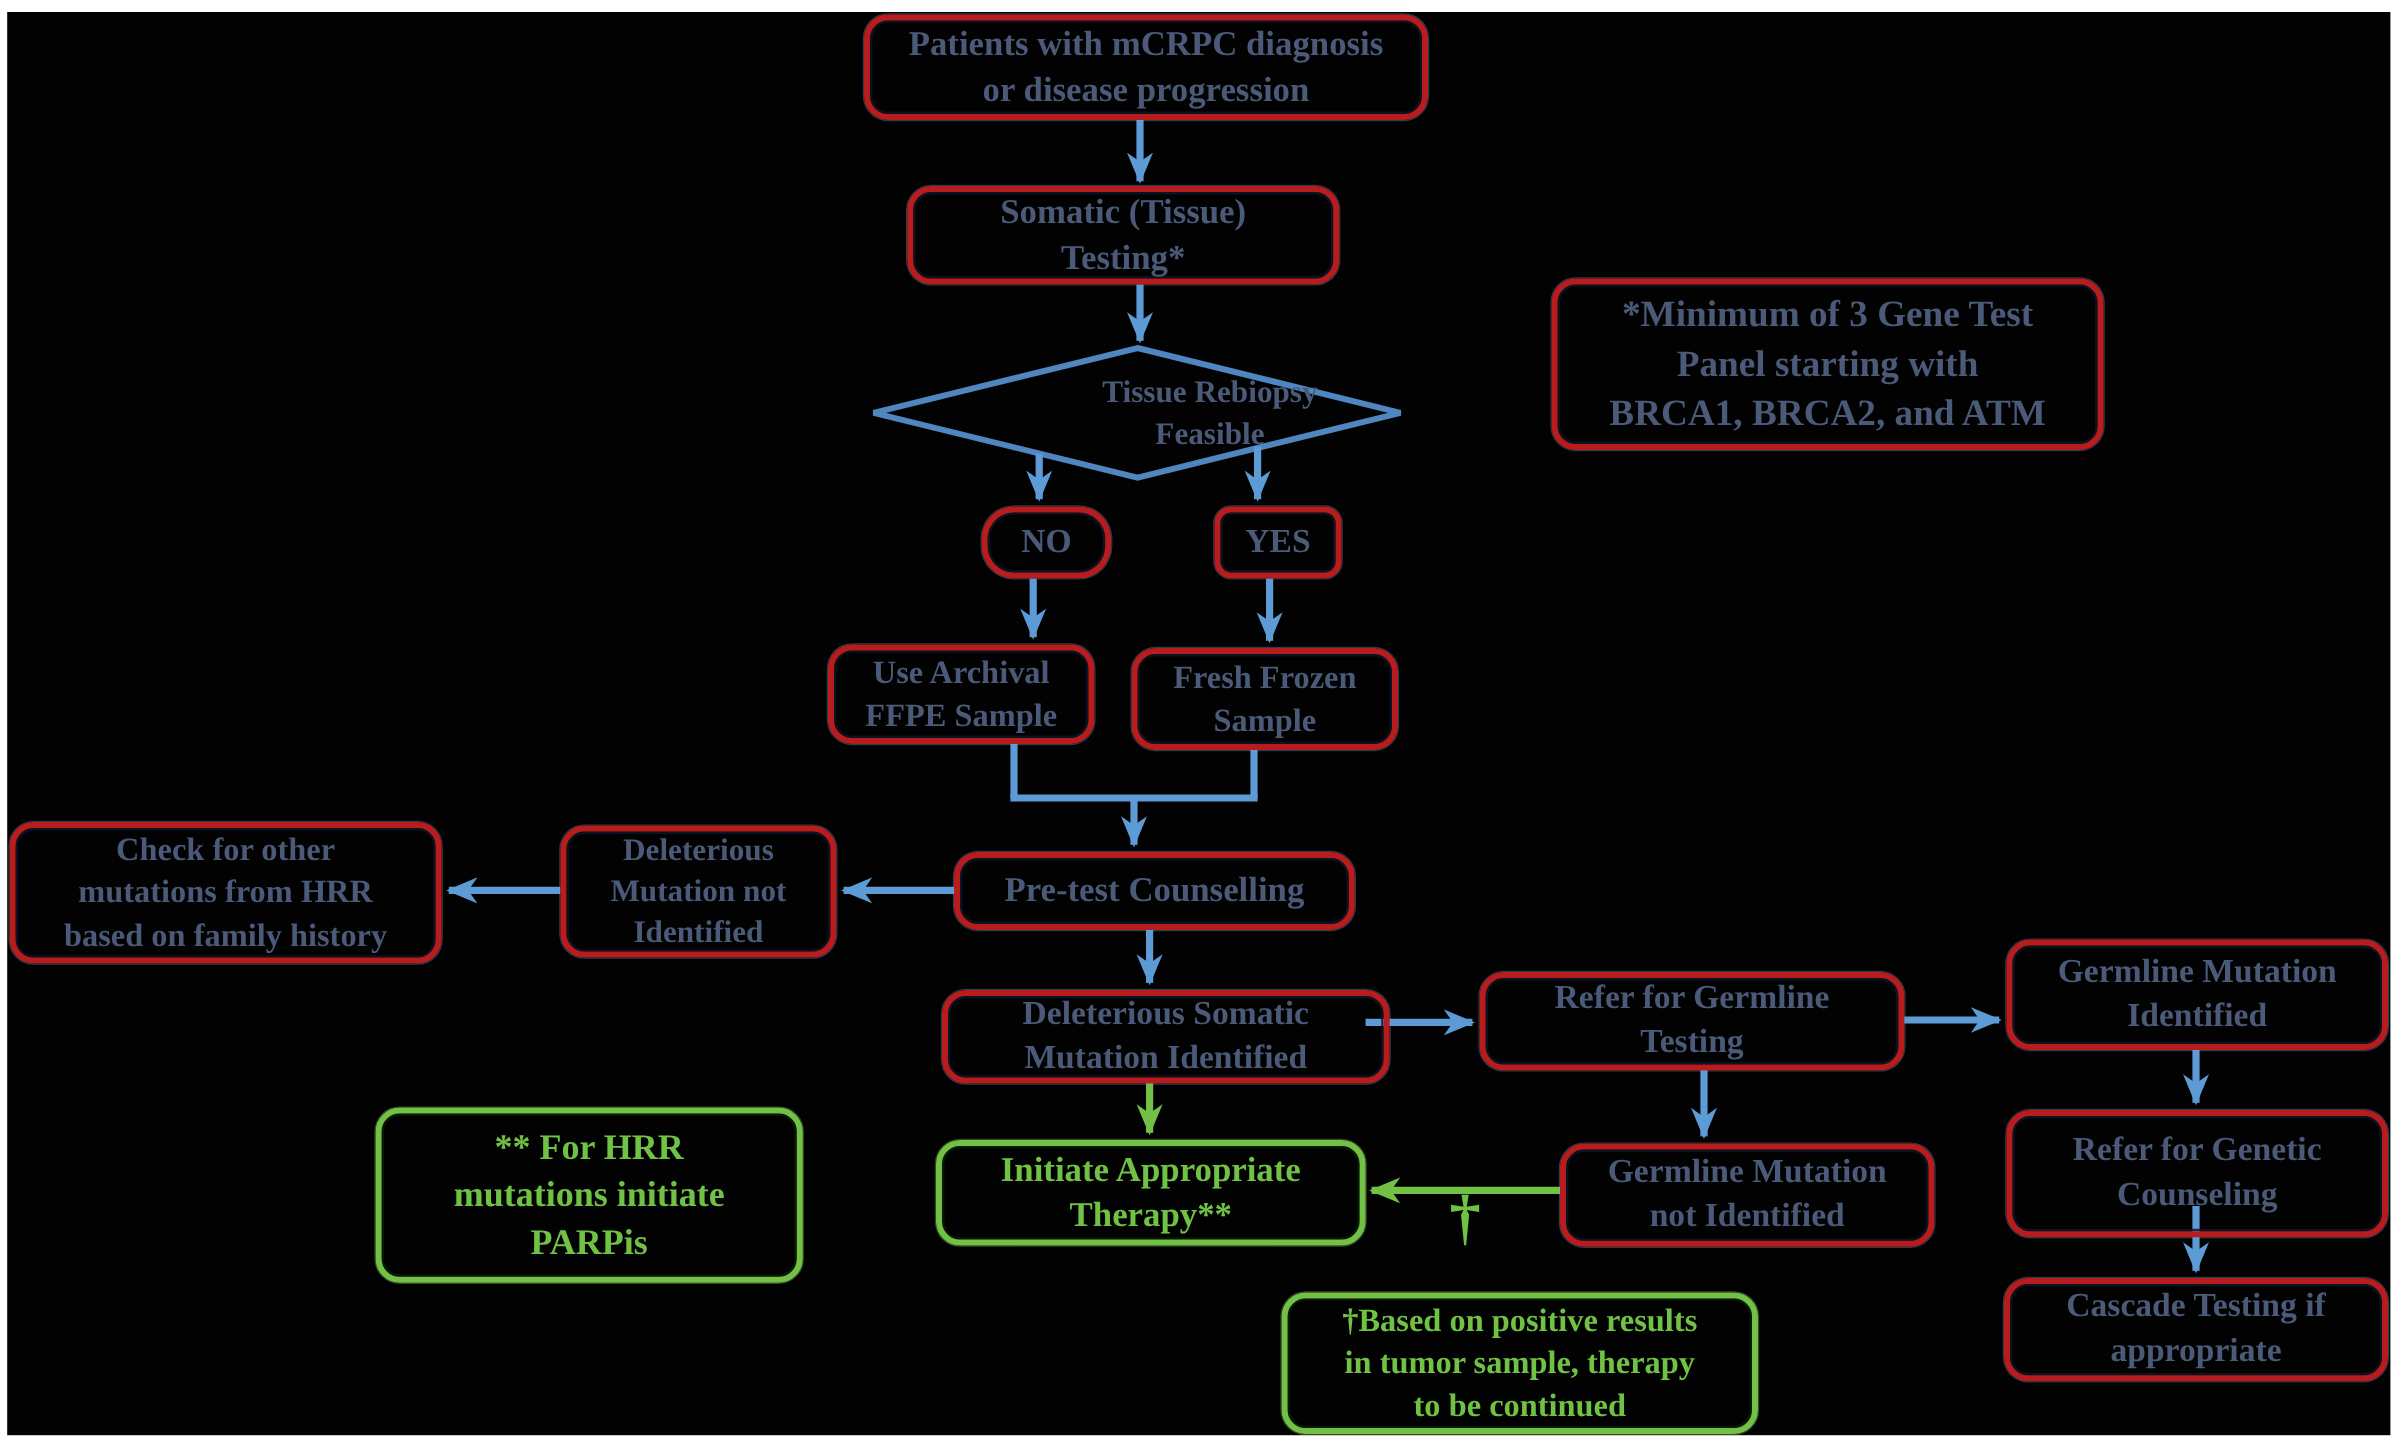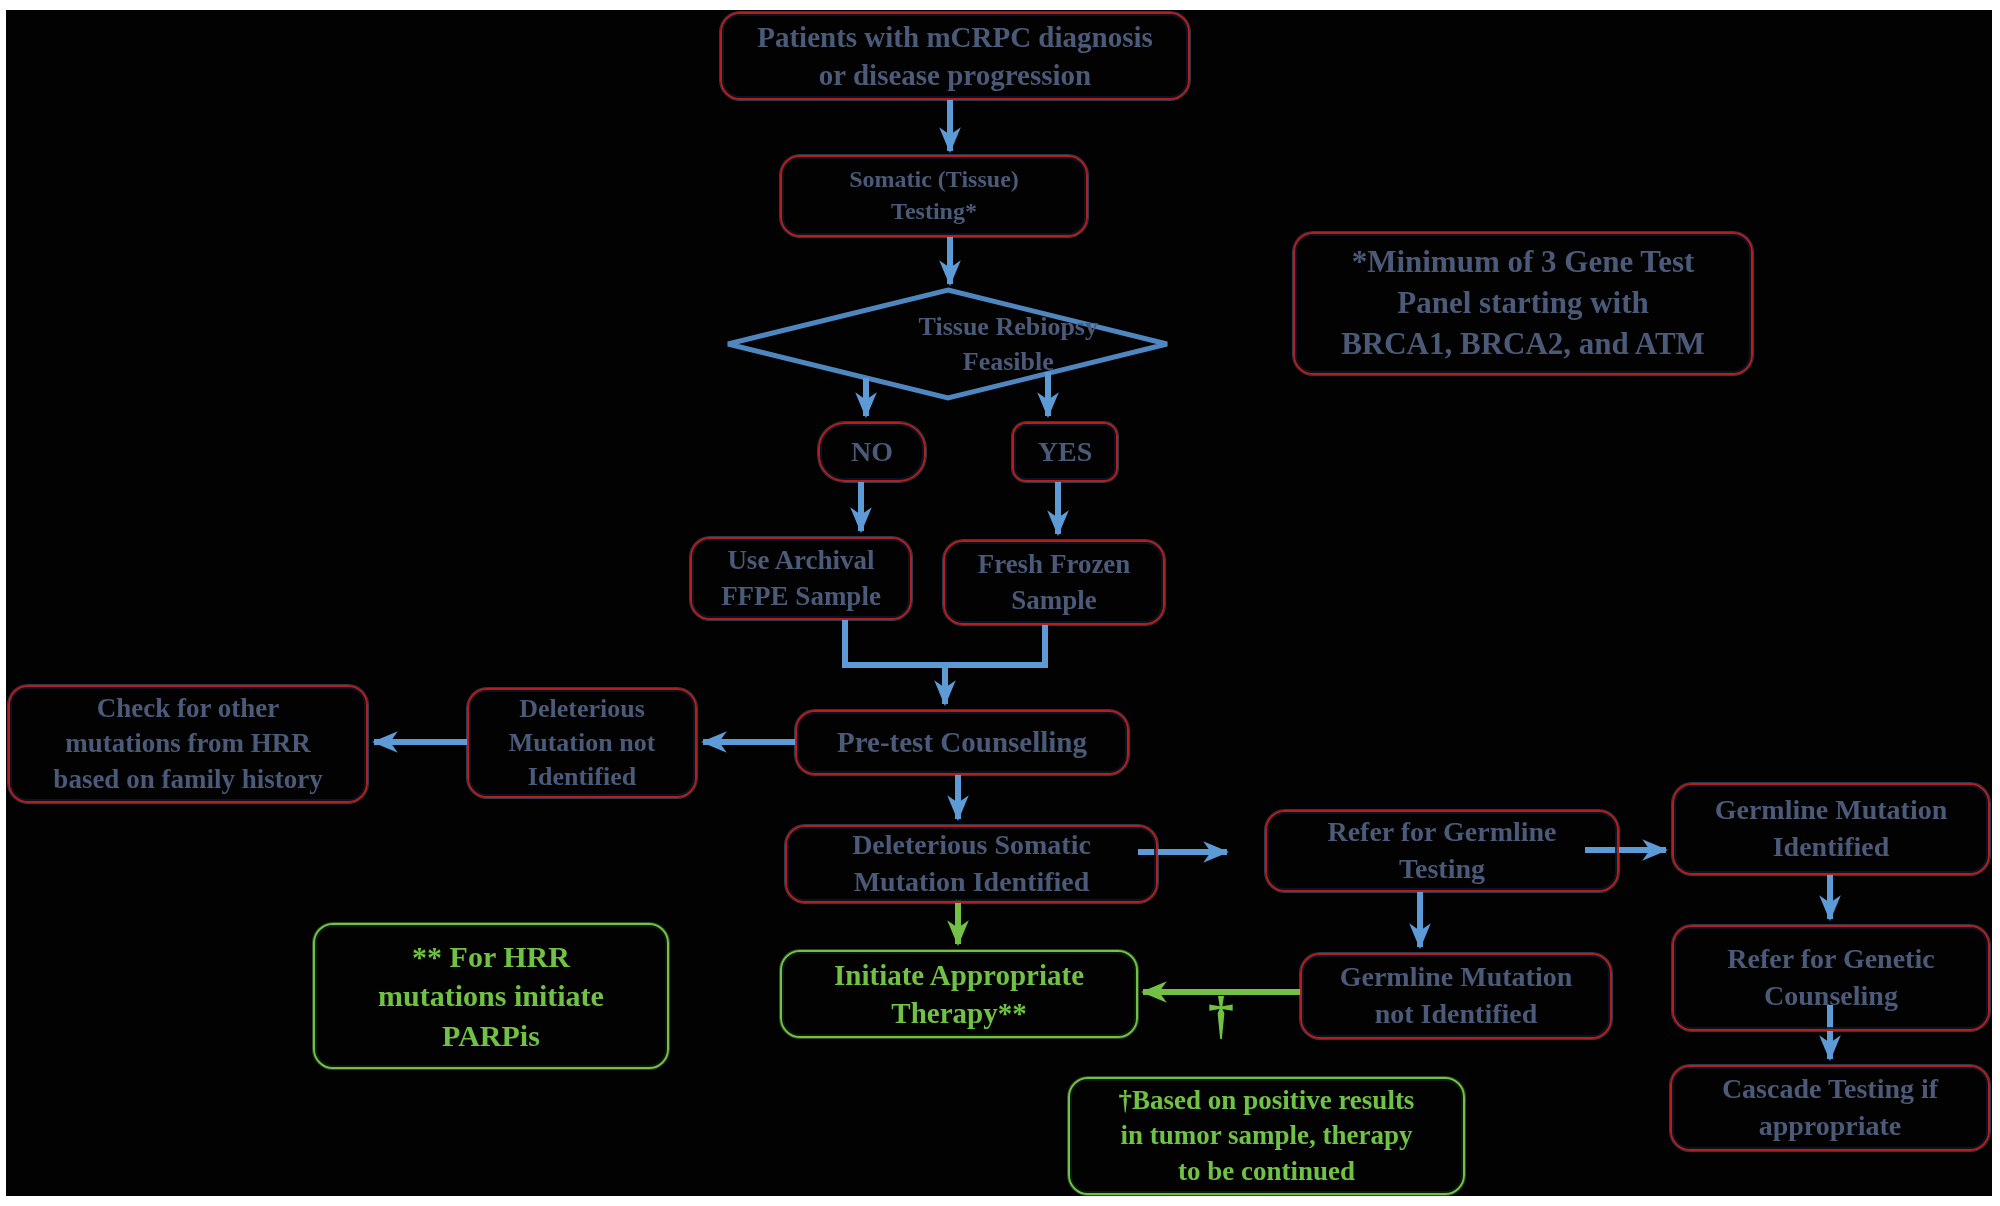--- a/index.html
+++ b/index.html
@@ -7,21 +7,21 @@
     position:relative; width:2000px; height:1206px; background:#ffffff;
     font-family:"Liberation Serif", serif; overflow:hidden;
   }
   .canvas {
     position:absolute; left:6px; top:10px; width:1986px; height:1186px;
     background:#020202;
   }
   .connectors { position:absolute; left:0; top:0; }
   .box {
     position:absolute; box-sizing:border-box;
-    border:2px solid #b91c1c; border-radius:20px;
+    border:5px solid #b91c1c; border-radius:20px;
     box-shadow: inset 0 0 0 2px rgba(10,22,40,0.85), 0 0 0 1px rgba(120,170,220,0.35);
     color:#4a5a78; font-weight:bold; text-align:center;
     display:flex; align-items:center; justify-content:center;
     white-space:pre-line; line-height:1.32;
     background:transparent;
   }
   .box.small-radius { border-radius:14px; }
   .box.green {
     border-color:#72c146; color:#70c244;
     box-shadow: inset 0 0 0 2px rgba(10,30,5,0.85), 0 0 0 1px rgba(140,210,100,0.35);
@@ -75,21 +75,21 @@
 
       <line x1="952" y1="890" x2="952" y2="934" stroke="#72c146" stroke-width="6" marker-end="url(#ag)"></line>
       <line x1="1294" y1="982" x2="1137" y2="982" stroke="#72c146" stroke-width="6" marker-end="url(#ag)"></line>
     </svg>
 
     <div class="box" style="left:714px; top:2px; width:470px; height:88px; font-size:29px;">
       <span>Patients with mCRPC diagnosis
 or disease progression</span>
     </div>
 
-    <div class="box" style="left:774px; top:145px; width:308px; height:82px; font-size:24px;">
+    <div class="box" style="left:750px; top:145px; width:360px; height:82px; font-size:29px;">
       <span>Somatic (Tissue)
 Testing*</span>
     </div>
 
     <div class="diamond-label" style="left:792px; top:296px; width:300px; height:76px; font-size:26px;">
       <span>Tissue Rebiopsy
 Feasible</span>
     </div>
 
     <div class="box" style="left:1287px; top:222px; width:460px; height:143px; font-size:31px;">
@@ -130,21 +130,21 @@
       <span>Check for other
 mutations from HRR
 based on family history</span>
     </div>
 
     <div class="box" style="left:779px; top:815px; width:373px; height:78px; font-size:28px;">
       <span>Deleterious Somatic
 Mutation Identified</span>
     </div>
 
-    <div class="box" style="left:1227px; top:800px; width:354px; height:82px; font-size:28px;margin-left:32px;">
+    <div class="box" style="left:1227px; top:800px; width:354px; height:82px; font-size:28px;">
       <span>Refer for Germline
 Testing</span>
     </div>
 
     <div class="box" style="left:1666px; top:773px; width:318px; height:92px; font-size:28px;">
       <span>Germline Mutation
 Identified</span>
     </div>
 
     <div class="box" style="left:1666px; top:915px; width:318px; height:106px; font-size:28px;">

